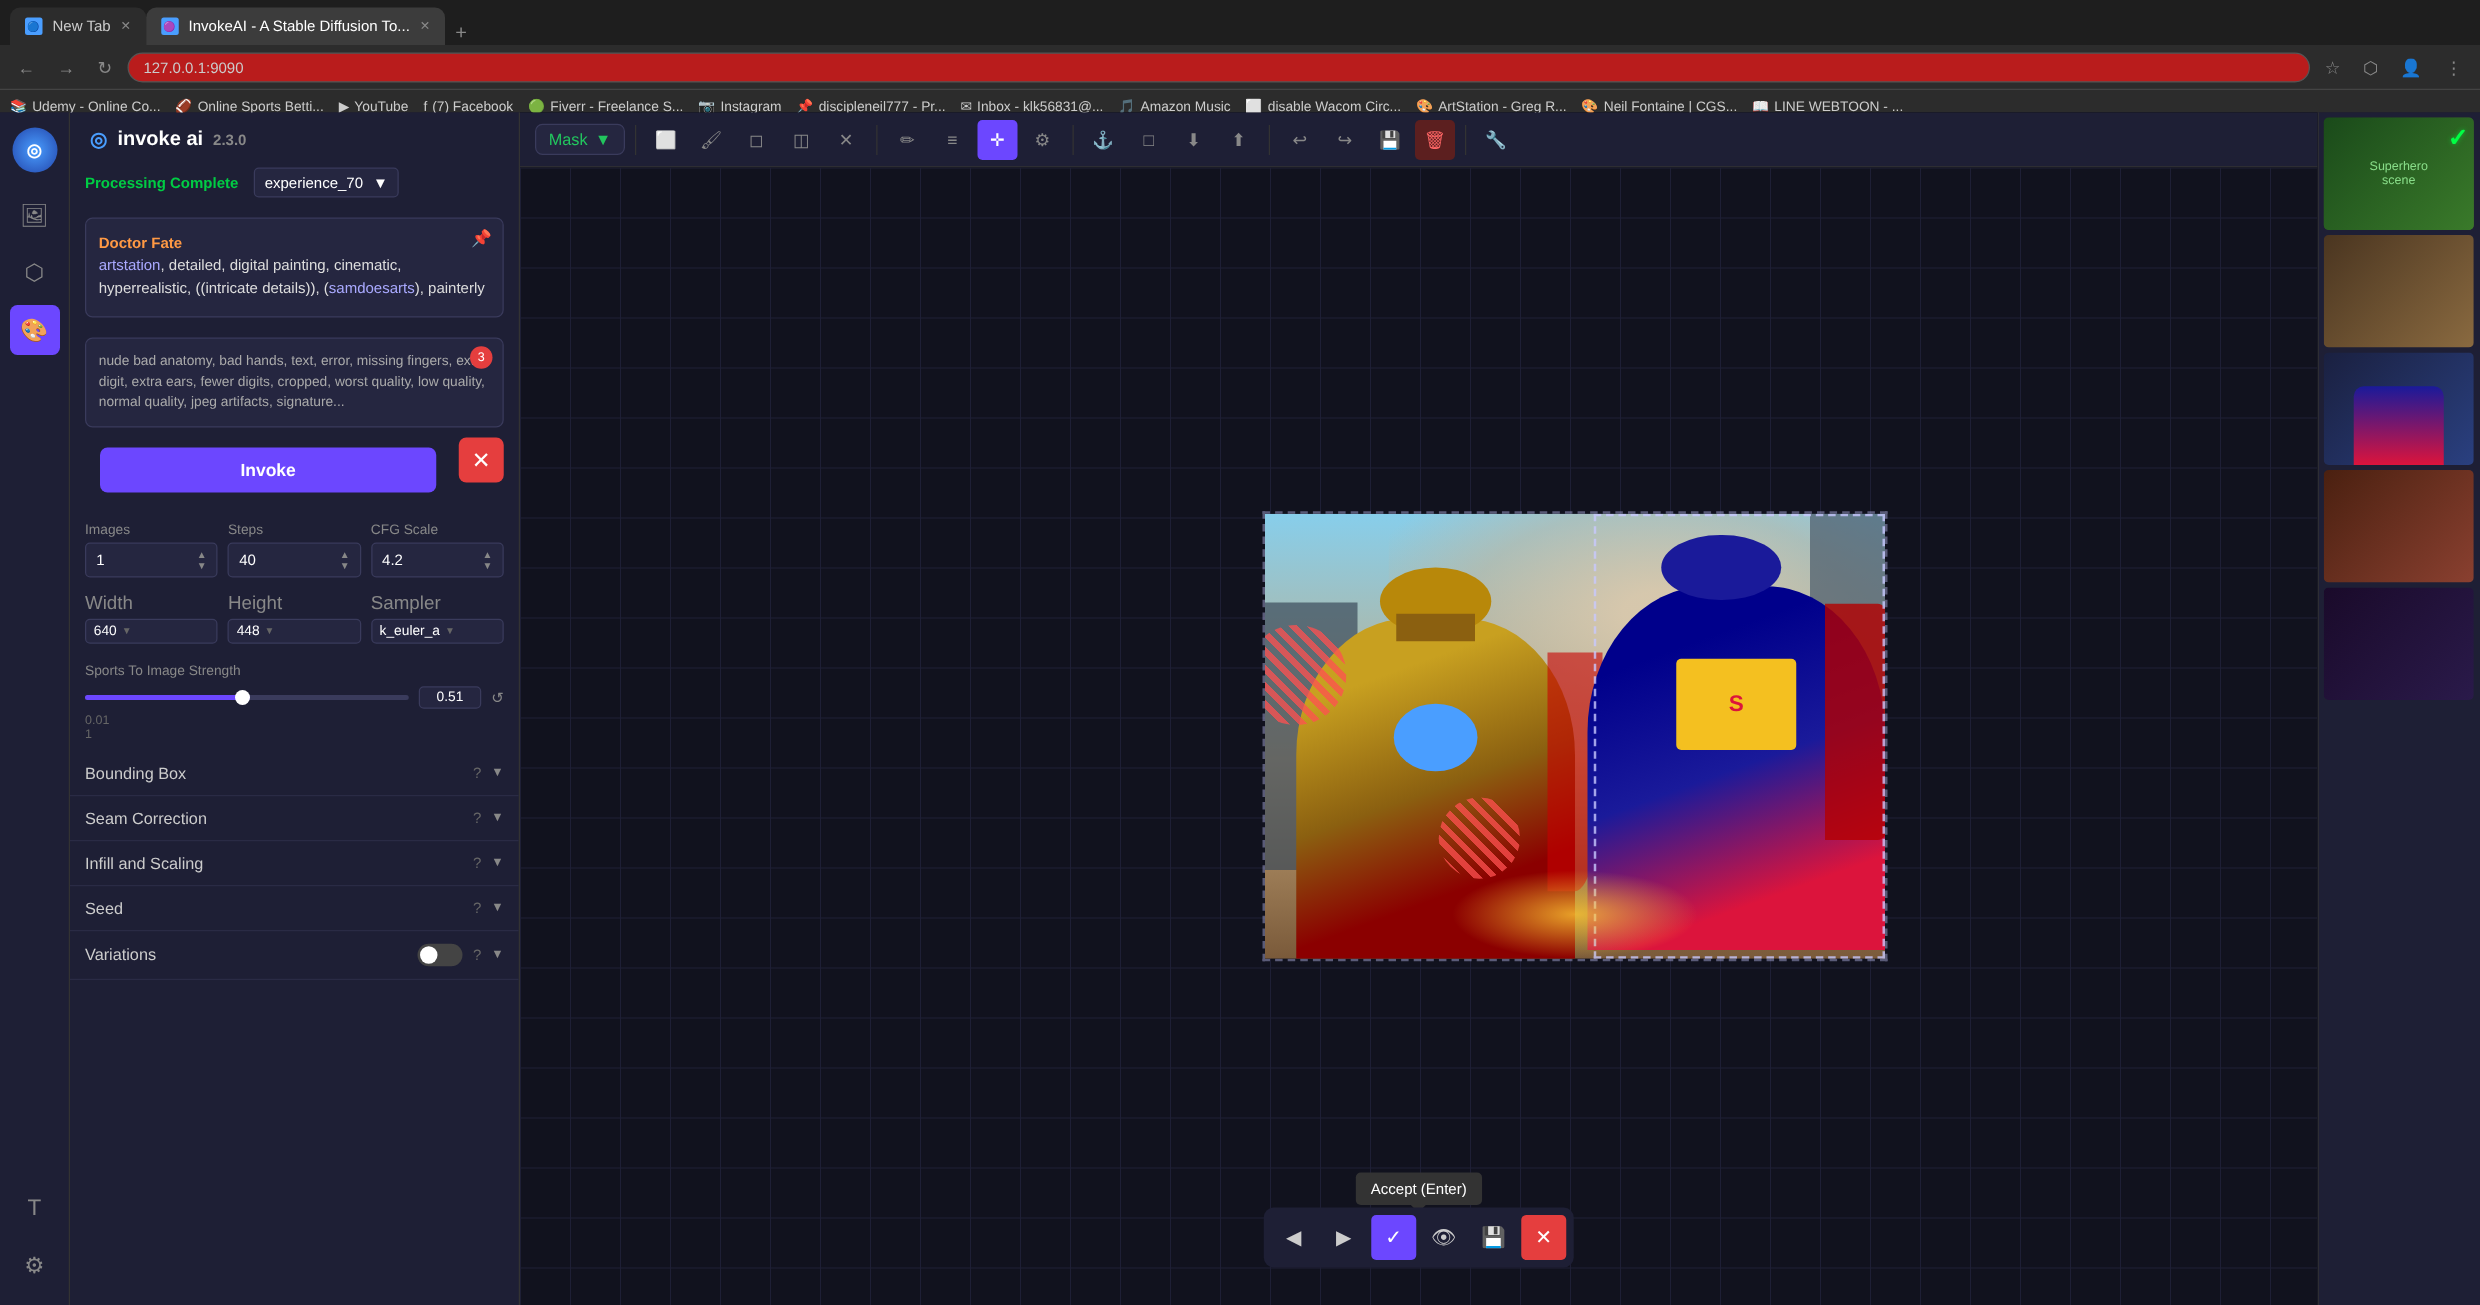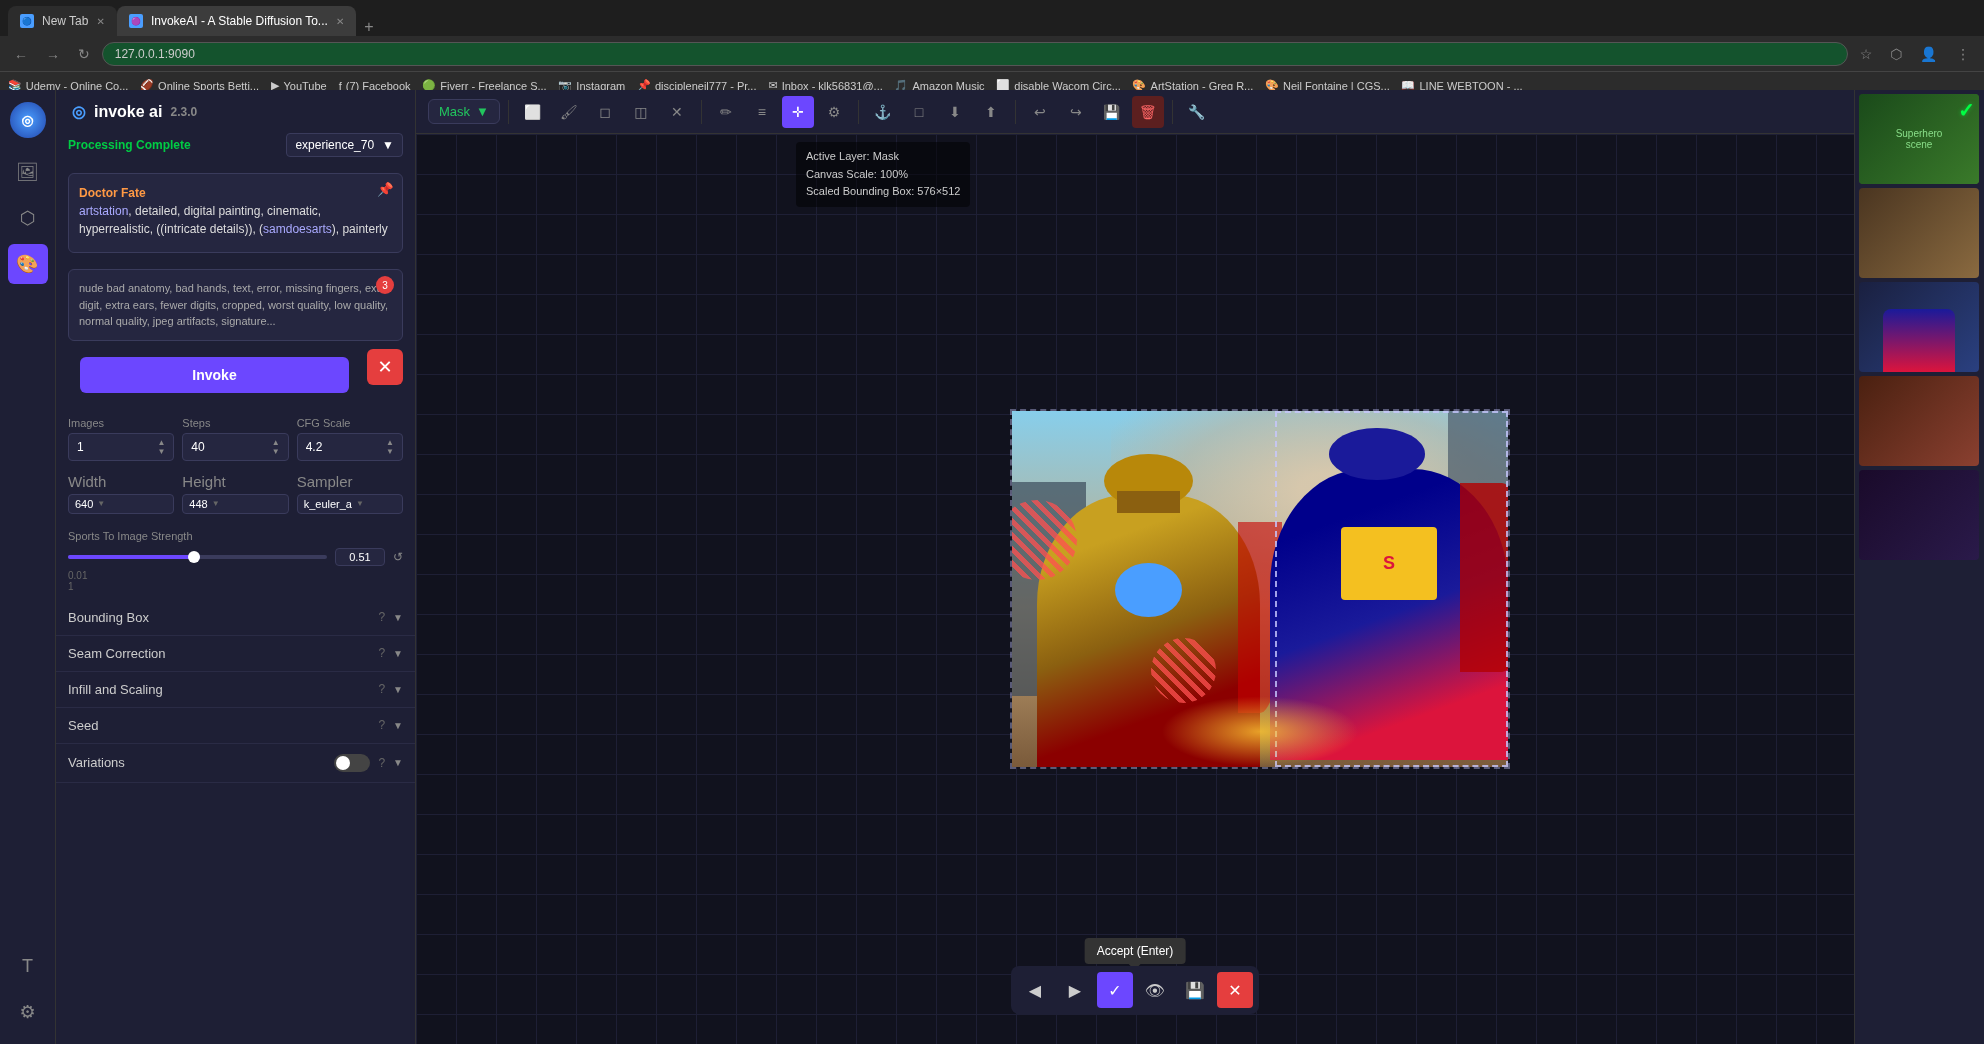--- a/index.html
+++ b/index.html
@@ -8,21 +8,21 @@
     
     .browser-chrome { background: #2c2c2c; height: 90px; }
     .tab-bar { background: #1e1e1e; height: 36px; display: flex; align-items: flex-end; padding: 0 8px; }
     .tab { display: flex; align-items: center; background: #2c2c2c; border-radius: 8px 8px 0 0; padding: 6px 12px; font-size: 12px; color: #ccc; gap: 8px; height: 30px; }
     .tab.active { background: #3c3c3c; color: #fff; }
     .tab-close { color: #888; cursor: pointer; font-size: 10px; }
     .tab-favicon { width: 14px; height: 14px; border-radius: 2px; background: #4a9eff; display: inline-flex; align-items: center; justify-content: center; font-size: 8px; }
     .new-tab-btn { background: none; border: none; color: #888; font-size: 16px; cursor: pointer; padding: 0 8px; }
     .nav-bar { background: #2c2c2c; height: 36px; display: flex; align-items: center; padding: 0 8px; gap: 6px; border-bottom: 1px solid #444; }
     .nav-btn { background: none; border: none; color: #888; font-size: 14px; cursor: pointer; padding: 4px 6px; border-radius: 4px; }
-    .address-bar { flex: 1; background: #14532d; border: 1px solid #555; border-radius: 20px; padding: 4px 12px; color: #ccc; font-size: 12px; display: flex; align-items: center; gap: 6px; }
+    .address-bar { flex: 1; background: #b91c1c; border: 1px solid #555; border-radius: 20px; padding: 4px 12px; color: #ccc; font-size: 12px; display: flex; align-items: center; gap: 6px; }
     .address-text { color: #ccc; font-size: 12px; }
     .bookmarks-bar { background: #2c2c2c; height: 28px; display: flex; align-items: center; padding: 0 8px; gap: 12px; border-bottom: 1px solid #444; overflow: hidden; }
     .bookmark { font-size: 11px; color: #ccc; cursor: pointer; white-space: nowrap; display: flex; align-items: center; gap: 4px; }
 
     
     .app { display: flex; height: calc(1044px - 90px); background: #1a1b2e; }
 
     
     .icon-sidebar { width: 56px; background: #1e1f35; border-right: 1px solid #333; display: flex; flex-direction: column; align-items: center; padding: 12px 0; gap: 6px; }
     .icon-sidebar-item { width: 40px; height: 40px; display: flex; align-items: center; justify-content: center; border-radius: 6px; cursor: pointer; color: #888; font-size: 18px; }
@@ -164,21 +164,21 @@
   <div class="left-panel">
 
     <div class="panel-header">
       <div class="app-title">
         <span style="color:#4a9eff;">◎</span>
         <span>invoke ai</span>
         <span class="version-badge">2.3.0</span>
       </div>
     </div>
 
-    <div style="display:flex;align-items:center;justify-content:space-between;padding:0 12px 8px;gap:27px;">
+    <div style="display:flex;align-items:center;justify-content:flex-start;padding:0 12px 8px;gap:12px;">
       <span class="status-complete" style="color:#00cc44;font-size:12px;font-weight:600;">Processing Complete</span>
       <div class="experience-select">
         <span>experience_70</span>
         <span>▼</span>
       </div>
     </div>
 
     <div class="prompt-area">
       <div class="prompt-text">
         <strong style="color:#ff9944;">Doctor Fate</strong><br>
@@ -341,25 +341,20 @@
       <button class="toolbar-btn" title="Upload">⬆</button>
       <div class="toolbar-sep"></div>
       <button class="toolbar-btn" title="Undo">↩</button>
       <button class="toolbar-btn" title="Redo">↪</button>
       <button class="toolbar-btn" title="Save">💾</button>
       <button class="toolbar-btn danger" title="Delete" style="background:#5c1f1f;color:#ff6666;">🗑</button>
       <div class="toolbar-sep"></div>
       <button class="toolbar-btn" title="Wrench">🔧</button>
     </div>
 
-    <div class="canvas-info">
-      <div>Active Layer: Mask</div>
-      <div>Canvas Scale: 100%</div>
-      <div>Scaled Bounding Box: 576×512</div>
-    </div>
 
     <div class="canvas-wrapper">
       <div class="canvas-grid"></div>
 
       <div style="position:absolute;left:50%;top:50%;transform:translate(-25%,-50%);width:500px;height:360px;">
 
         <div style="width:100%;height:100%;position:relative;overflow:hidden;border:2px dashed rgba(200,200,255,0.4);">
 
           <div style="position:absolute;inset:0;background:linear-gradient(180deg,#87ceeb 0%,#c8a87a 55%,#7a5a3a 100%);"></div>
 

